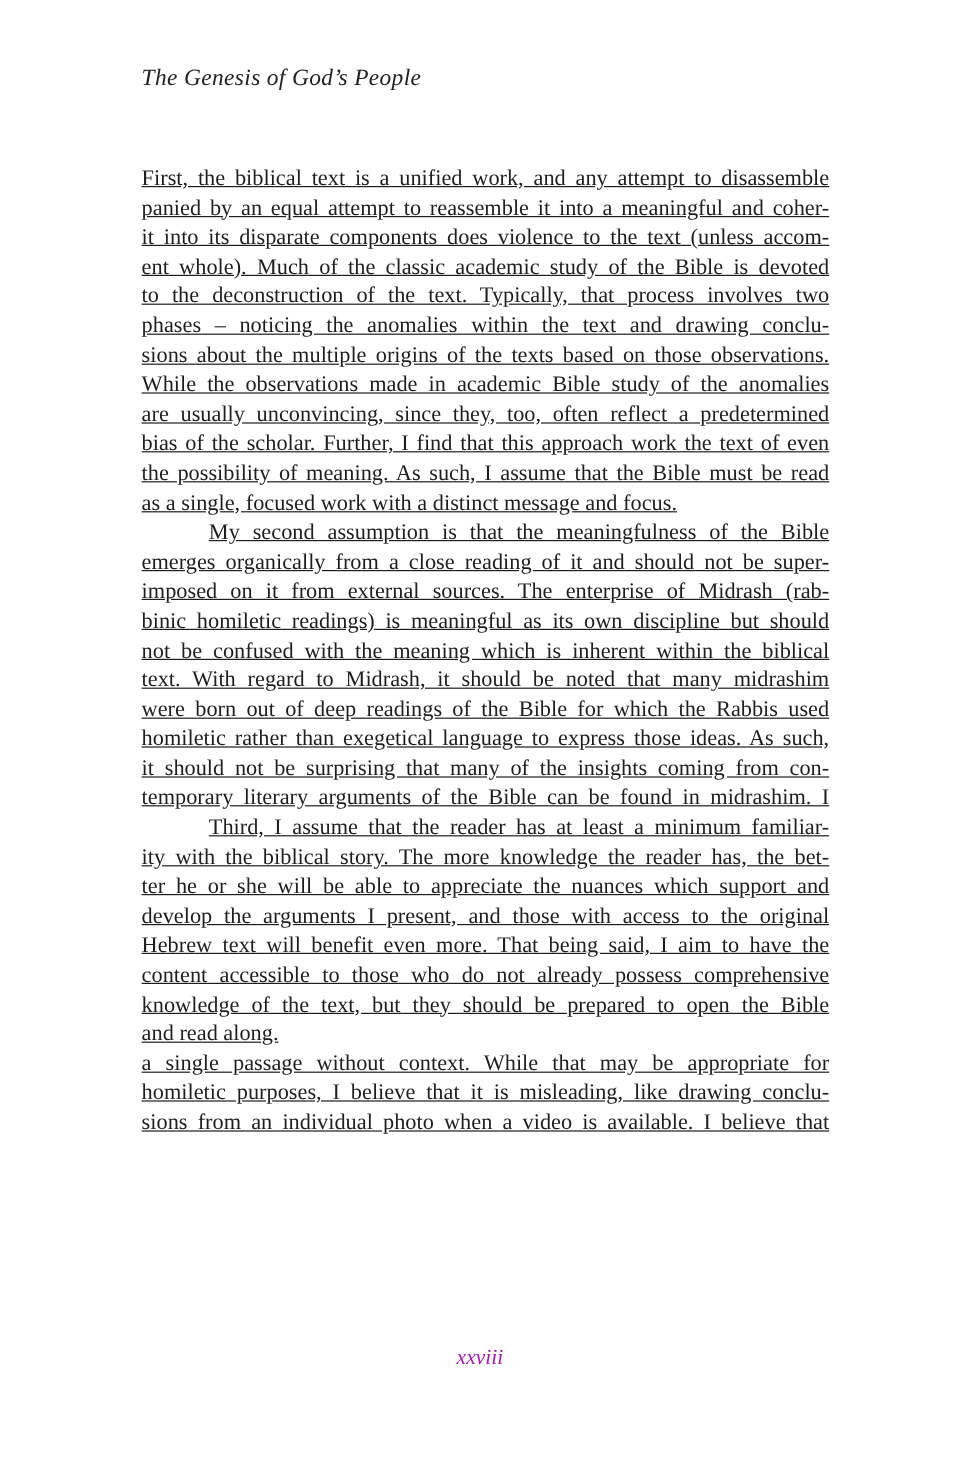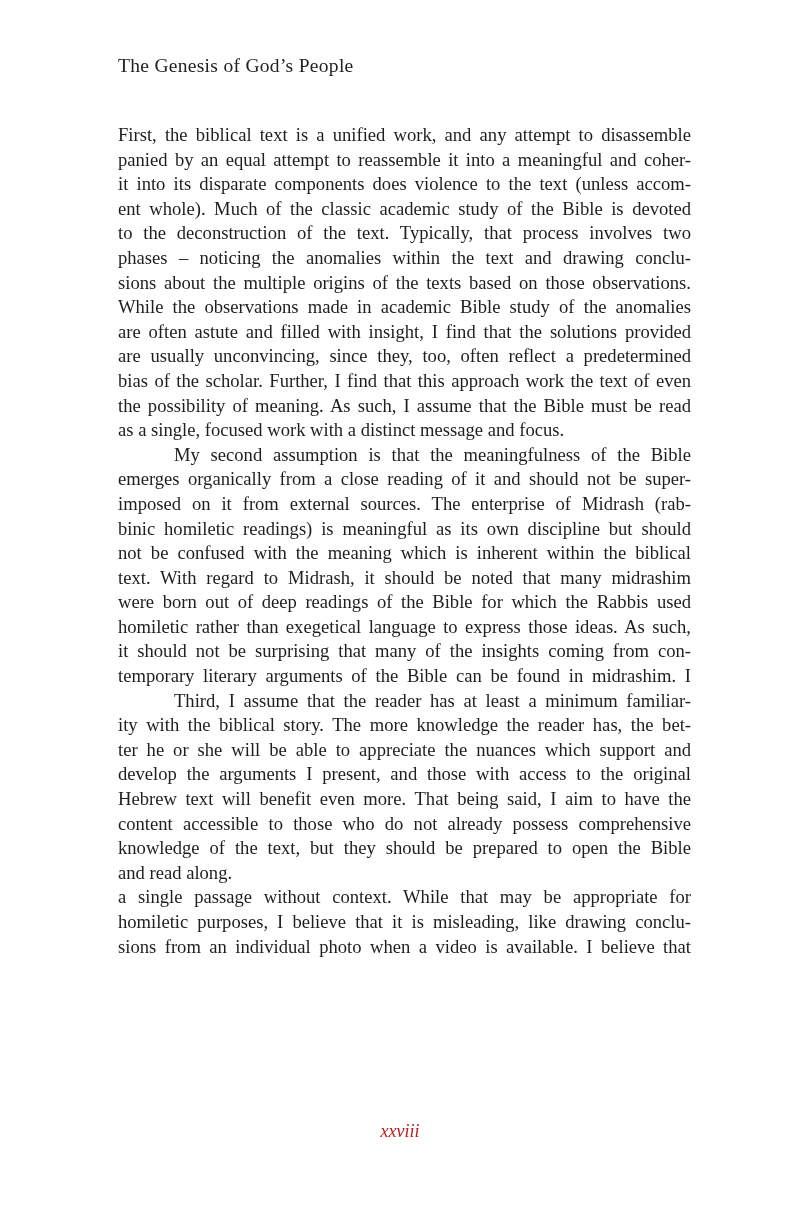--- a/index.html
+++ b/index.html
@@ -12,29 +12,31 @@
     height: 1230px;
     position: relative;
     overflow: hidden;
     color: #1e1e1e;
     font-family: "Liberation Serif", "DejaVu Serif", serif;
   }
   .running-header {
     position: absolute;
     left: 118px;
     top: 55px;
+    font-style: italic;
     font-size: 19.5px;
     letter-spacing: 0.3px;
     color: #222;
   }
   .body-text {
     position: absolute;
     left: 118px;
-    top: 123px;
+    top: 137px;
     width: 573px;
+    text-decoration: underline;
   }
   .line {
     display: block;
     height: 24.6px;
     line-height: 24.6px;
     font-size: 18.6px;
     white-space: nowrap;
     text-align: justify;
     text-align-last: justify;
   }
@@ -45,40 +47,39 @@
     padding-left: 56px;
   }
   .folio {
     position: absolute;
     left: 0;
     width: 800px;
     top: 1121px;
     text-align: center;
     font-style: italic;
     font-size: 18px;
-    color: #b91c1c;
+    color: #a21caf;
   }
 </style>
 </head>
 <body>
 
 <div class="running-header">The Genesis of God’s People</div>
 
 <div class="body-text">
 
   <div>
     <span class="line">First, the biblical text is a unified work, and any attempt to disassemble</span>
     <span class="line">panied by an equal attempt to reassemble it into a meaningful and coher-</span>
     <span class="line">it into its disparate components does violence to the text (unless accom-</span>
     <span class="line">ent whole). Much of the classic academic study of the Bible is devoted</span>
     <span class="line">to the deconstruction of the text. Typically, that process involves two</span>
     <span class="line">phases – noticing the anomalies within the text and drawing conclu-</span>
     <span class="line">sions about the multiple origins of the texts based on those observations.</span>
     <span class="line">While the observations made in academic Bible study of the anomalies</span>
-    <span class="line">are often astute and filled with insight, I find that the solutions provided</span>
     <span class="line">are usually unconvincing, since they, too, often reflect a predetermined</span>
     <span class="line">bias of the scholar. Further, I find that this approach work the text of even</span>
     <span class="line">the possibility of meaning. As such, I assume that the Bible must be read</span>
     <span class="line last">as a single, focused work with a distinct message and focus.</span>
   </div>
 
   <div>
     <span class="line indent">My second assumption is that the meaningfulness of the Bible</span>
     <span class="line">emerges organically from a close reading of it and should not be super-</span>
     <span class="line">imposed on it from external sources. The enterprise of Midrash (rab-</span>

